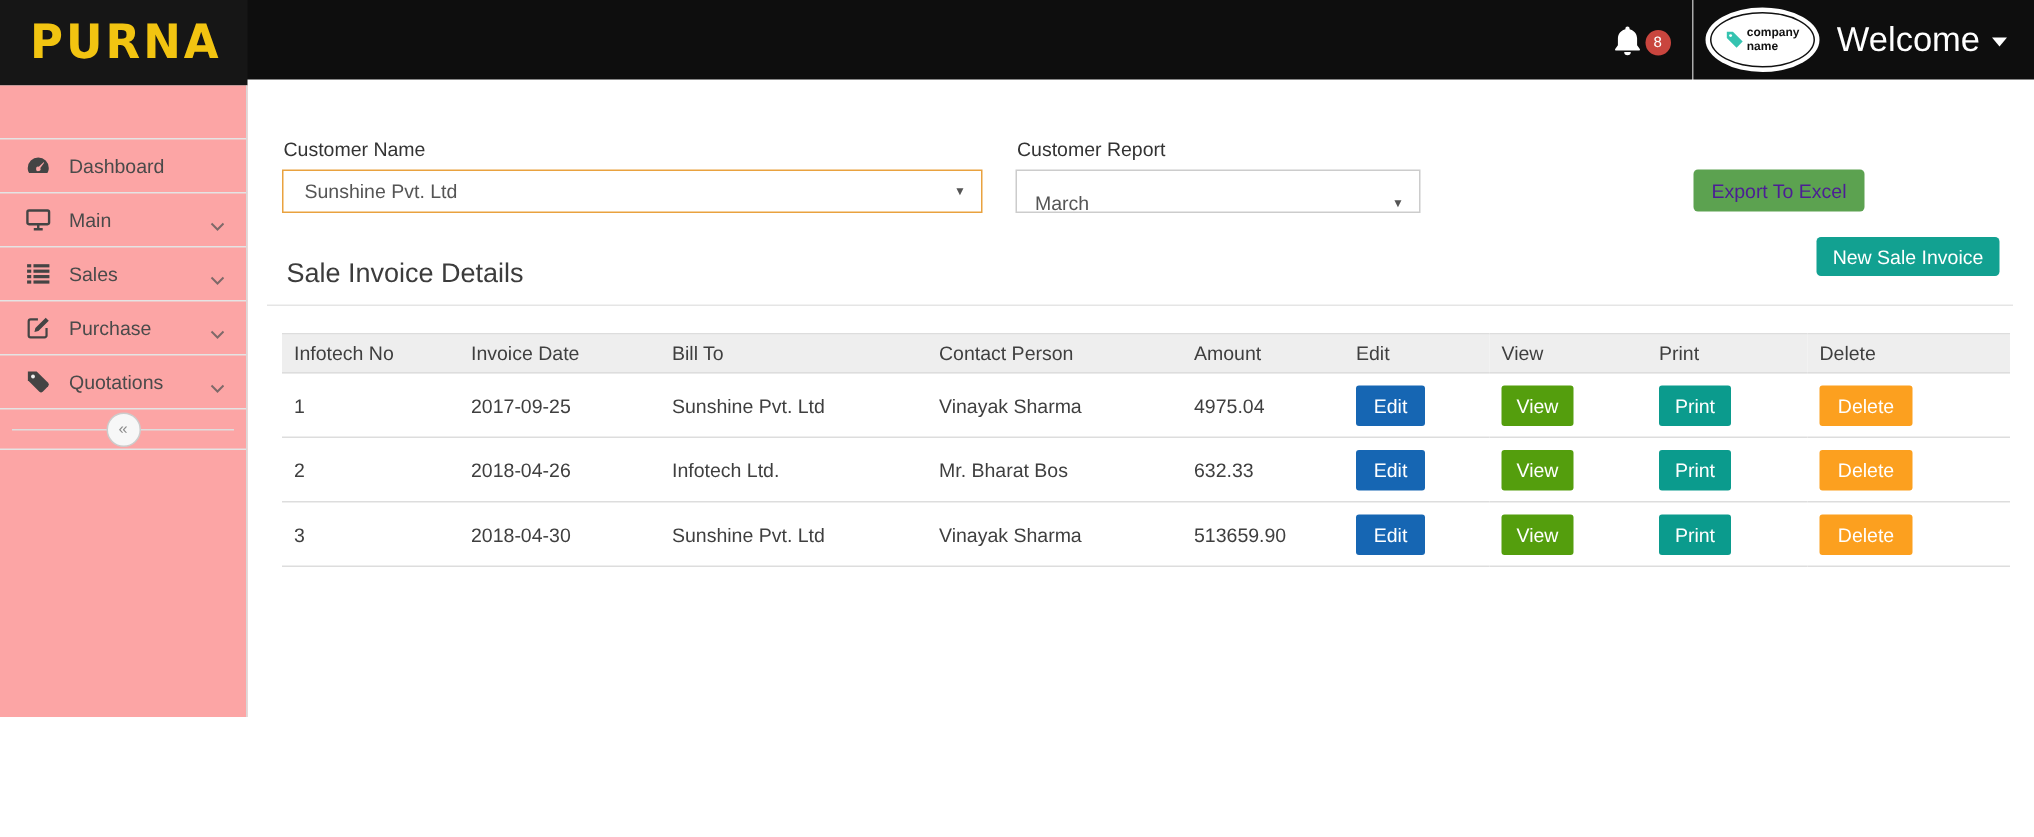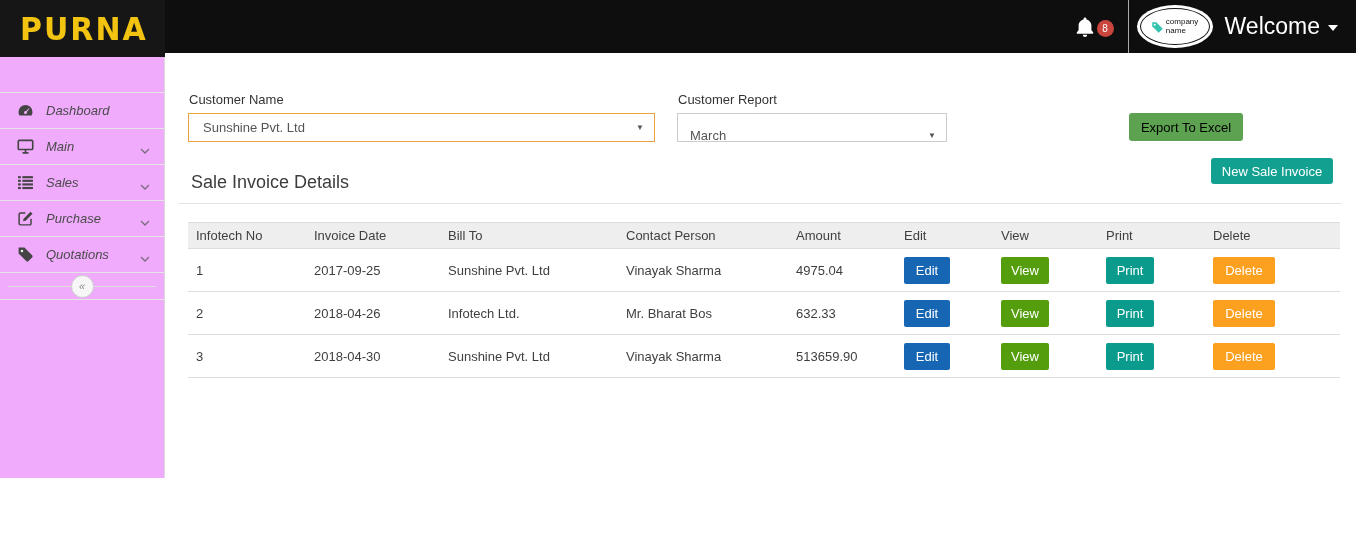--- a/index.html
+++ b/index.html
@@ -19,28 +19,28 @@
   .notif-badge { width: 17px; height: 17px; border-radius: 50%; background: #c9453e;
     color: #fff; font-size: 10px; display: flex; align-items: center; justify-content: center;
     margin-left: 2px; margin-top: 4px; }
   .header-divider { width: 1px; height: 57px; background: rgba(255,255,255,0.65); margin-right: 8px; }
   .company-oval { width: 76px; height: 43px; background: #ffffff; border-radius: 50%;
     display: flex; align-items: center; justify-content: center; position: relative; margin-right: 12px; }
   .company-oval-inner { position: absolute; left: 3px; top: 3px; right: 3px; bottom: 3px;
     border: 1.5px solid #111; border-radius: 50%; display: flex; align-items: center;
     justify-content: center; gap: 2px; }
   .tag-glyph { width: 13px; height: 13px; flex: 0 0 auto; }
-  .company-text { color: #111; font-size: 8px; line-height: 8.5px; font-weight: 400; text-align: left; }
+  .company-text { color: #111; font-size: 8px; line-height: 8.5px; font-weight: 700; text-align: left; }
   .welcome { color: #ffffff; font-size: 23px; display: flex; align-items: center; gap: 8px; cursor: pointer; }
   .caret-down { width: 0; height: 0; border-left: 5px solid transparent;
     border-right: 5px solid transparent; border-top: 6px solid #fff; margin-top: 3px; }
 
   
   .sidebar { position: absolute; left: 0; top: 57px; width: 165px; height: 421px;
-    background: #f0abfc; border-right: 1px solid #d9d9d9; font-style: italic; }
+    background: #fca5a5; border-right: 1px solid #d9d9d9; }
   .sidebar-gap { height: 36px; border-bottom: 1px solid #e4e4e4; }
   .side-item { height: 36px; display: flex; align-items: center; padding: 0 14px 0 17px;
     border-bottom: 1px solid #e4e4e4; cursor: pointer; color: #4a4a4a; font-size: 13px; }
   .side-item .s-icon { width: 17px; height: 17px; margin-right: 12px; flex: 0 0 auto; }
   .side-item .s-label { flex: 1; }
   .side-item .s-chev { width: 10px; height: 7px; opacity: 0.75; }
   .collapse-row { height: 27px; display: flex; align-items: center; justify-content: center;
     position: relative; border-bottom: 1px solid #e4e4e4; }
   .collapse-row .line { position: absolute; top: 50%; left: 8px; right: 8px; height: 1px; background: #ddd; }
   .collapse-btn { position: relative; z-index: 1; width: 23px; height: 23px; border-radius: 50%;
@@ -54,21 +54,21 @@
   .customer-select { position: absolute; left: 22px; top: 56px; width: 467px; height: 29px;
     border: 1px solid #e9a23f; background: #fff; display: flex; align-items: center;
     padding: 0 10px 0 14px; font-size: 13px; color: #555; cursor: pointer; }
   .monthly-label { position: absolute; left: 512px; top: 35px; }
   .monthly-select { position: absolute; left: 511px; top: 56px; width: 270px; height: 29px;
     border: 1px solid #ccc; background: #fff; display: flex; align-items: center;
     padding: 16px 10px 0 12px; font-size: 13px; color: #555; cursor: pointer; }
   .select-value { flex: 1; }
   .select-caret { font-size: 8px; color: #555; }
   .export-btn { position: absolute; left: 963px; top: 56px; width: 114px; height: 28px;
-    background: #5ca250; color: #000000; border: none; border-radius: 3px; font-size: 13px;
+    background: #5ca250; color: #4c1d95; border: none; border-radius: 3px; font-size: 13px;
     cursor: pointer; font-family: inherit; }
   .section-title { position: absolute; left: 13px; top: 115px; font-size: 18px;
     font-weight: 400; color: #3c3c3c; margin-left: 12px; }
   .title-rule { position: absolute; left: 12px; top: 146px; width: 1164px; height: 0;
     border-top: 1px solid #e5e5e5; }
   .new-invoice-btn { position: absolute; left: 1045px; top: 101px; width: 122px; height: 26px;
     background: #12a191; color: #fff; border: none; border-radius: 3px; font-size: 13px;
     cursor: pointer; font-family: inherit; }
 
   

